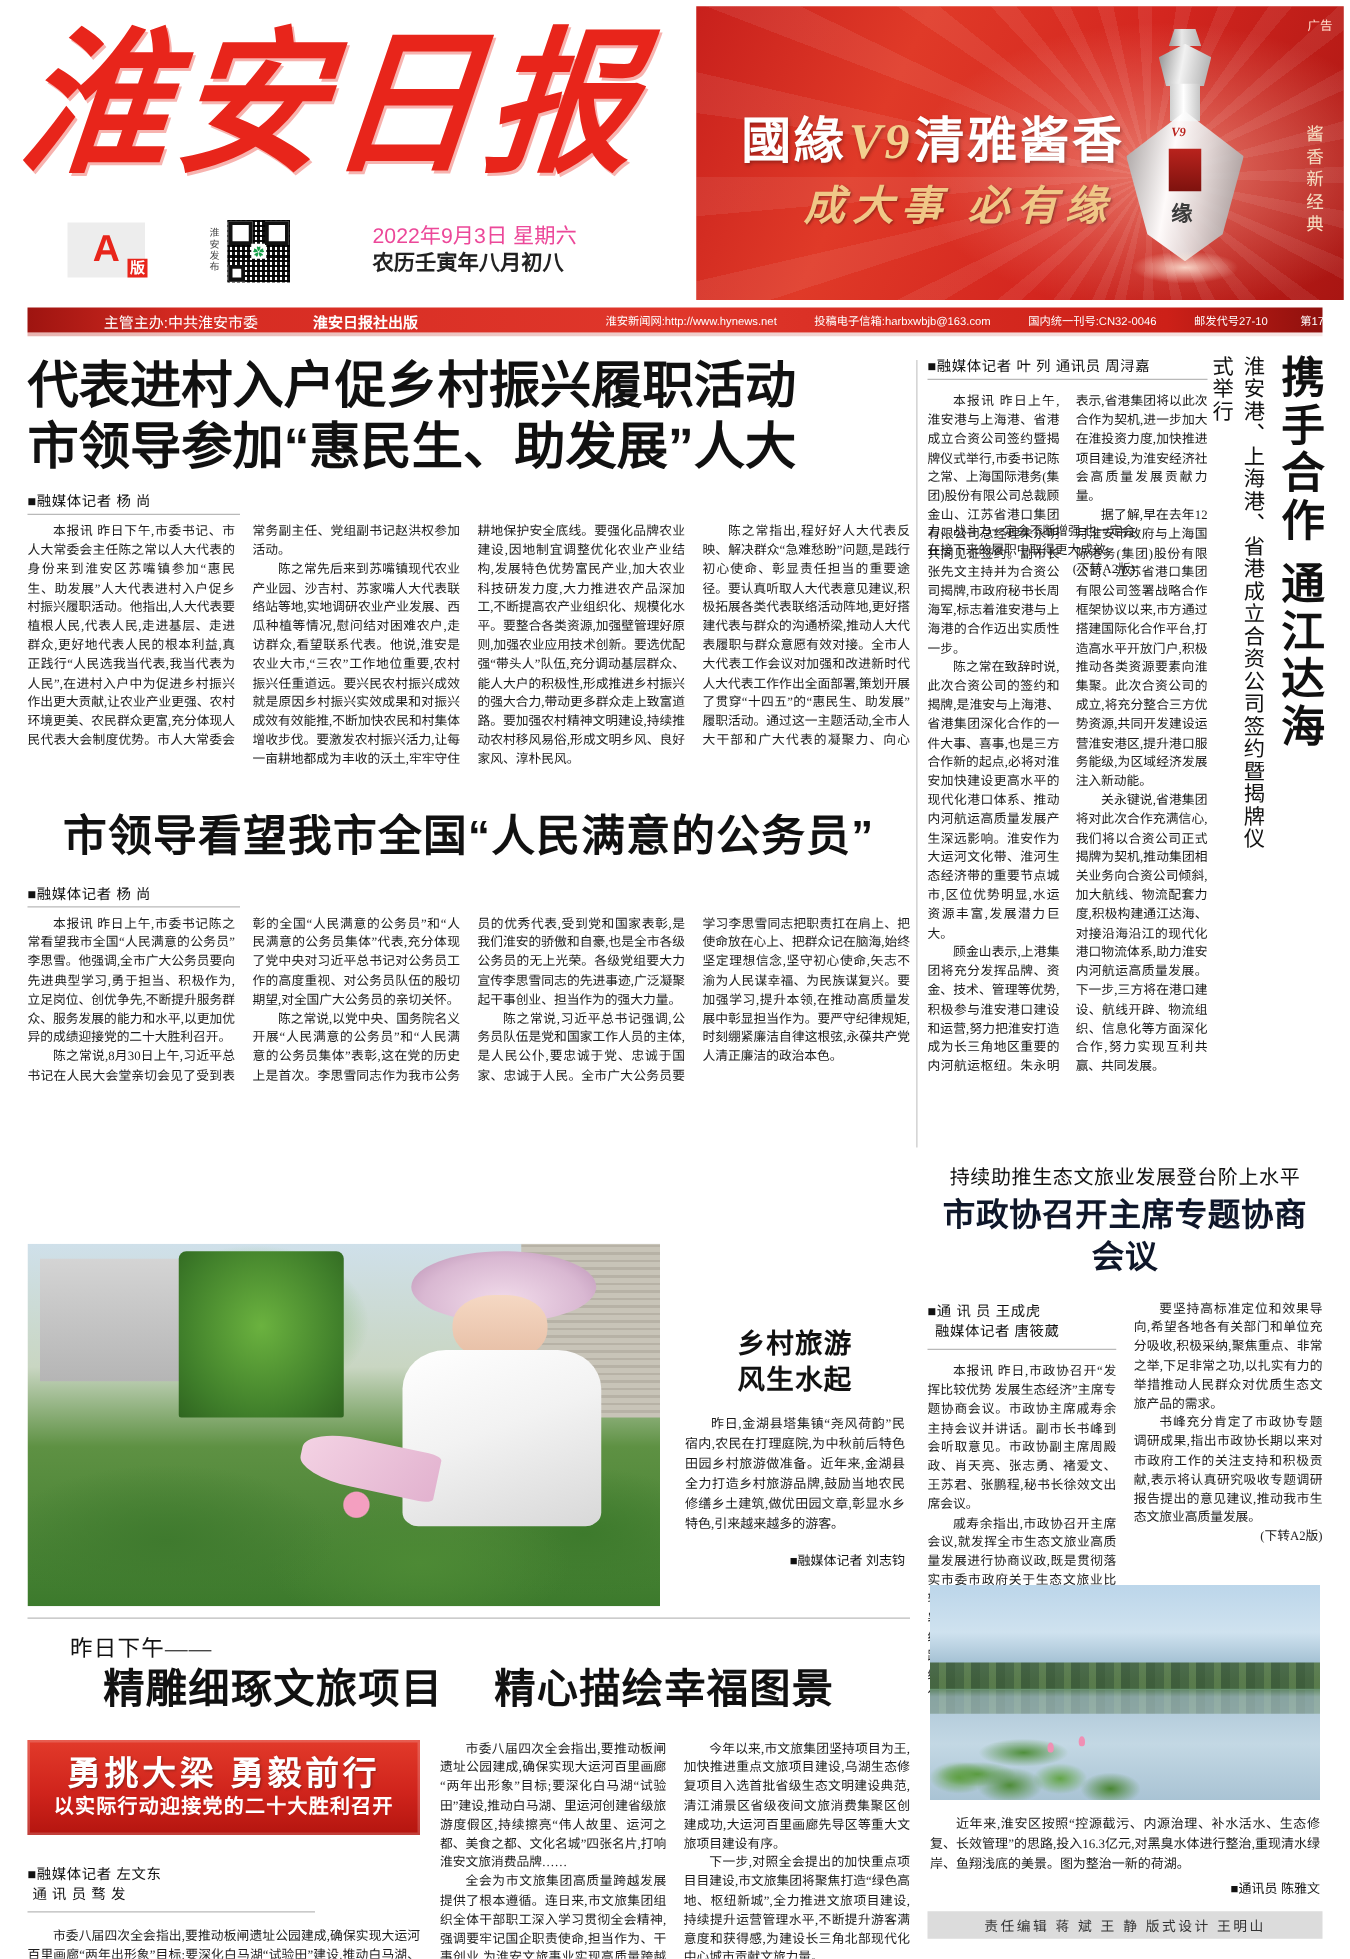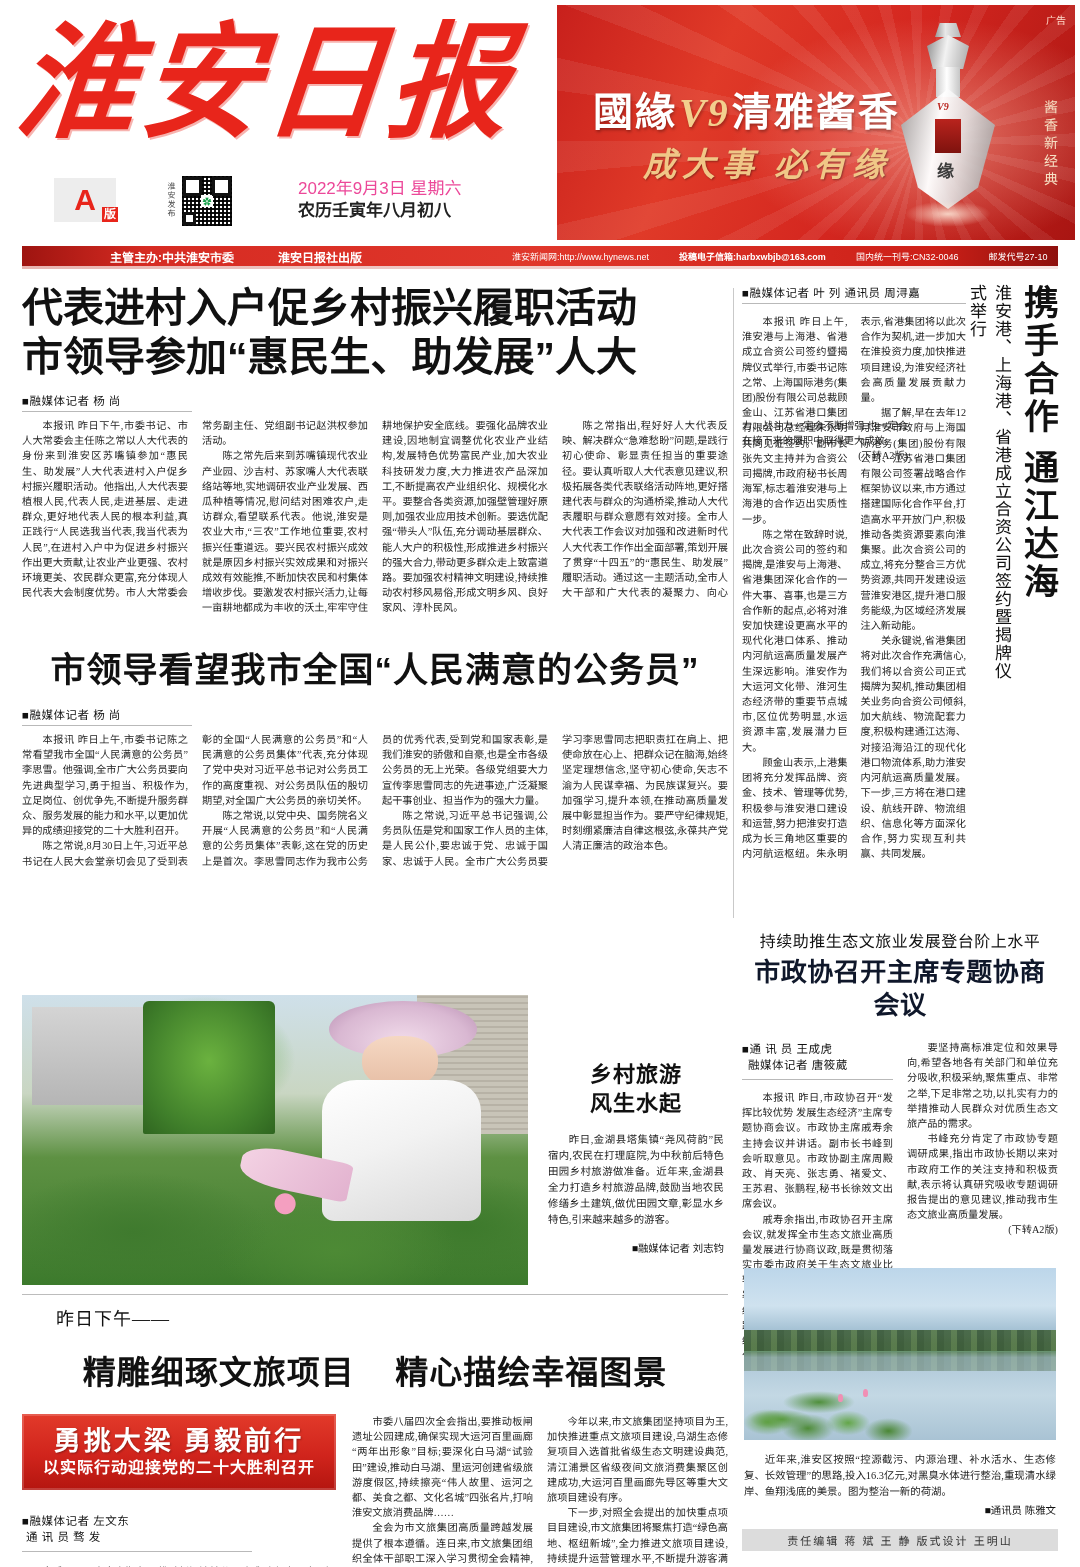--- a/index.html
+++ b/index.html
@@ -195,24 +195,24 @@
   
   .infobar {
     position: absolute; left: 22px; top: 246px;
     width: 1036px; height: 20px;
     background: linear-gradient(90deg,#9e1410 0%, #d62b22 12%, #e0372b 50%, #cd2018 88%, #8e100d 100%);
     color: #ffffff;
     display: flex; align-items: center;
     font-family: "Liberation Sans", sans-serif;
   }
   .infobar .seg { white-space: nowrap; }
-  .ib-1 { font-size: 12px; font-weight: 700; margin-left: 88px; }
+  .ib-1 { font-size: 12px; font-weight: 400; margin-left: 61px; }
   .ib-2 { font-size: 12px; font-weight: 700; margin-left: 44px; }
   .ib-3 { font-size: 9px; margin-left: 150px; }
-  .ib-5 { font-size: 9px; margin-left: 30px; font-weight: bold; }
+  .ib-5 { font-size: 9px; margin-left: 30px; }
   .ib-6 { font-size: 9px; margin-left: 30px; }
   .ib-7 { font-size: 9px; margin-left: 26px; }
   .infobar-shadow {
     position: absolute; left: 22px; top: 266px;
     width: 1036px; height: 3px;
     background: linear-gradient(90deg, rgba(190,40,30,0.35), rgba(190,40,30,0.12));
   }
 
   
   .col-left {
@@ -661,21 +661,21 @@
     <div class="caption-body">昨日,金湖县塔集镇“尧风荷韵”民宿内,农民在打理庭院,为中秋前后特色田园乡村旅游做准备。近年来,金湖县全力打造乡村旅游品牌,鼓励当地农民修缮乡土建筑,做优田园文章,彰显水乡特色,引来越来越多的游客。</div>
     <div class="caption-credit">■融媒体记者 刘志钧</div>
   </div>
 
   <div style="position:absolute;left:22px;top:1294px;width:706px;height:1px;background:#bcbcbc;"></div>
 
   <div style="position:absolute;left:22px;top:1304px;width:706px;">
 
     <div class="kicker-small" style="margin-left:34px;">昨日下午——</div>
 
-    <div class="head3" style="margin-top:22px;">
+    <div class="head3" style="margin-top:0;">
       <span>精雕细琢文旅项目</span>
       &nbsp;&nbsp;
       <span>精心描绘幸福图景</span>
     </div>
 
     <div style="display:flex;gap:16px;margin-top:20px;">
 
       <div style="width:314px;flex:0 0 314px;">
         <div class="redbox">
           <div class="rb1">勇挑大梁 勇毅前行</div>

